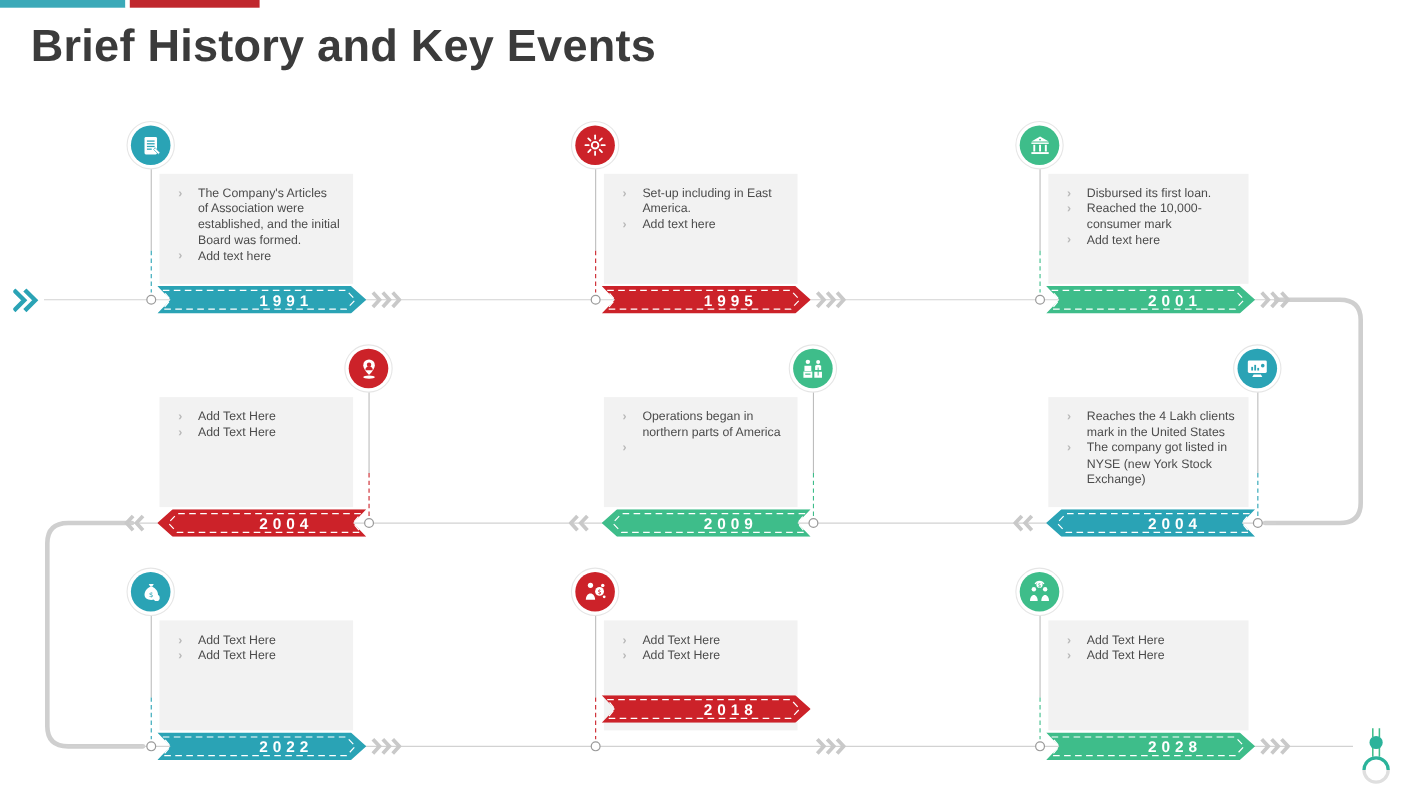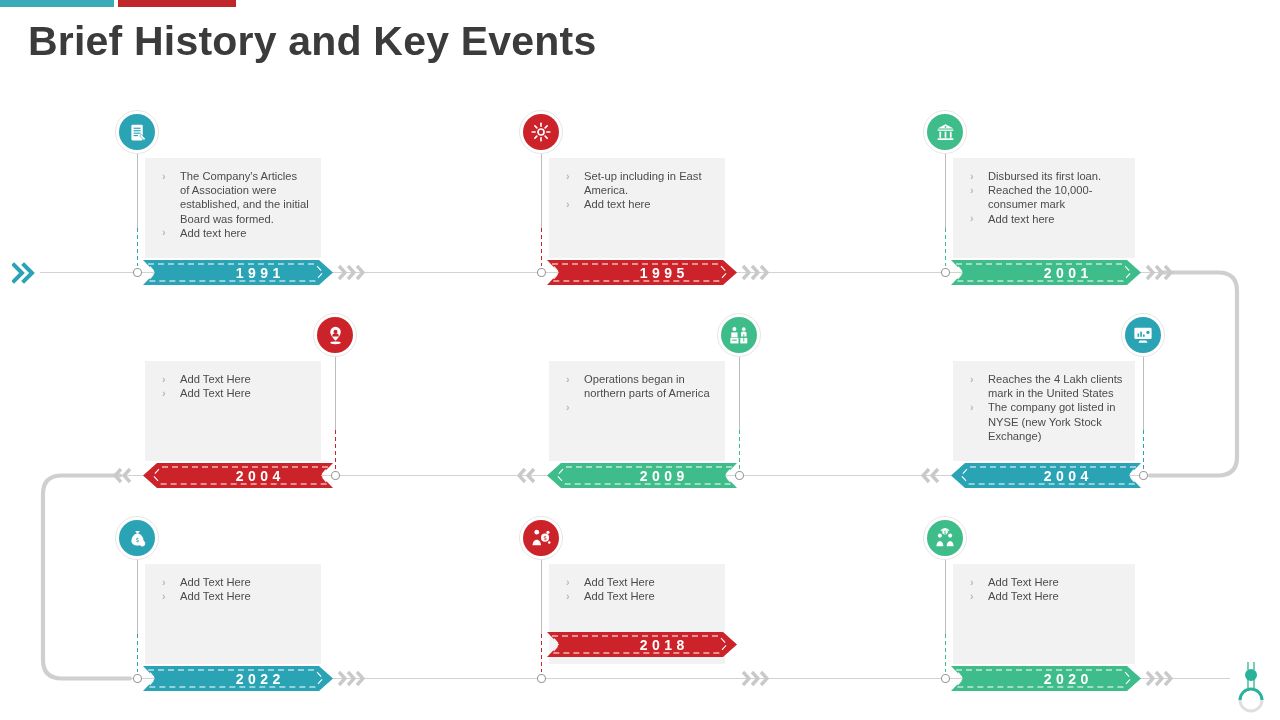--- a/index.html
+++ b/index.html
@@ -470,21 +470,21 @@
       <ul class="bullets">
         <li><span class="chev">›</span><span>Add Text Here</span></li>
         <li><span class="chev">›</span><span>Add Text Here</span></li>
       </ul>
     </div>
     <div class="ribbon" style="left:951px;top:666px;width:190px;">
       <svg class="shape" viewBox="0 0 190 25" preserveAspectRatio="none">
         <path d="M0 0 H176 L190 12.5 L176 25 H0 L12 12.5 Z" fill="#3ebd8a"></path>
         <path d="M5 4 H172 L180 12.5 L172 21 H5 L12 12.5 Z" fill="none" stroke="#ffffff" stroke-width="1.1" stroke-dasharray="6 4"></path>
       </svg>
-      <span class="yr">2020</span>
+      <span class="yr">2028</span>
     </div>
     <div class="chev3" style="left:1145px;top:670px;">
       <svg width="28" height="17">
           <path d="M2 2 L8 8.5 L2 15" fill="none" stroke="#c9c9c9" stroke-width="3.4"></path>
           <path d="M11 2 L17 8.5 L11 15" fill="none" stroke="#c9c9c9" stroke-width="3.4"></path>
           <path d="M20 2 L26 8.5 L20 15" fill="none" stroke="#c9c9c9" stroke-width="3.4"></path>
         </svg>
     </div>
     <div class="badge" style="left:923px;top:516px;">
       <div class="ring"></div>

